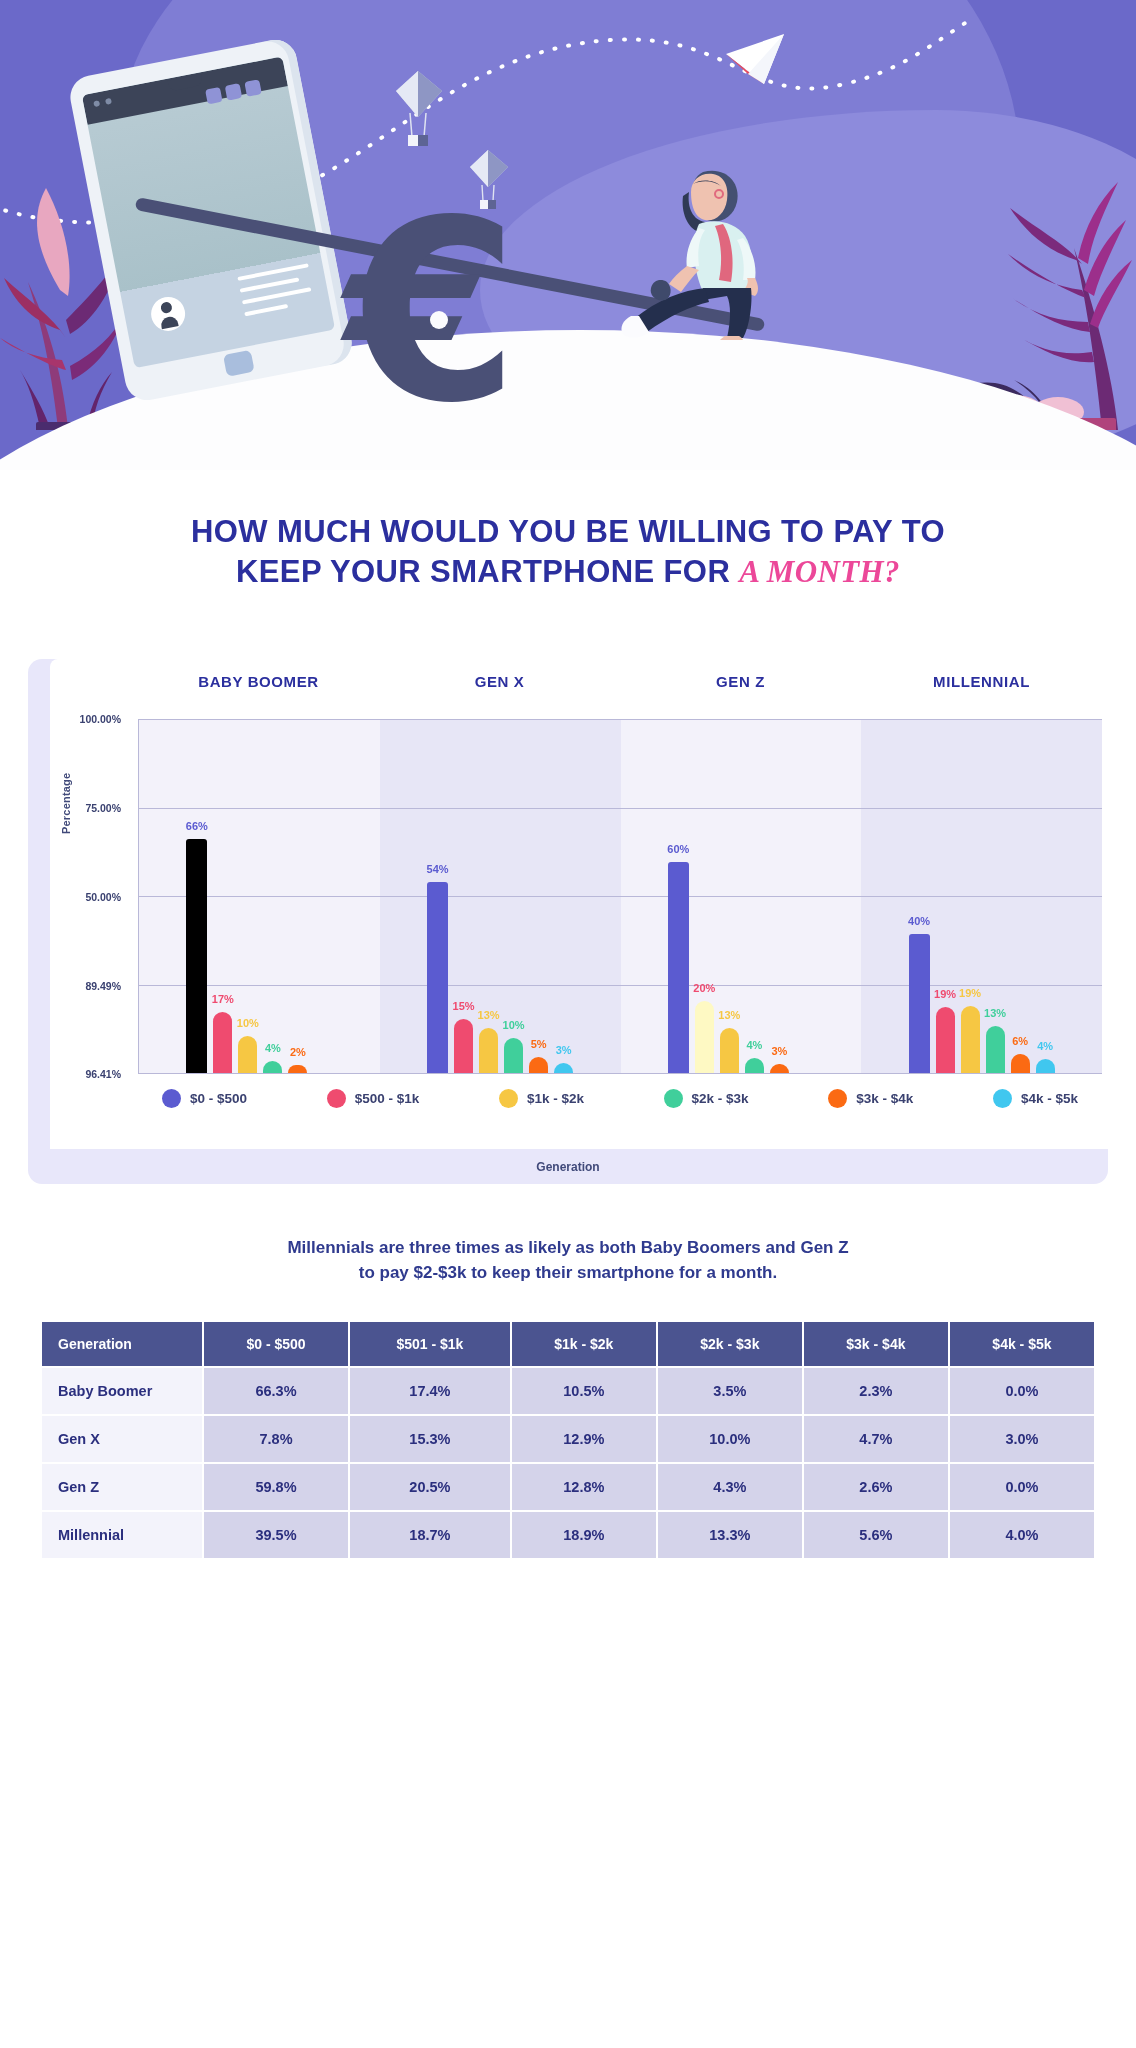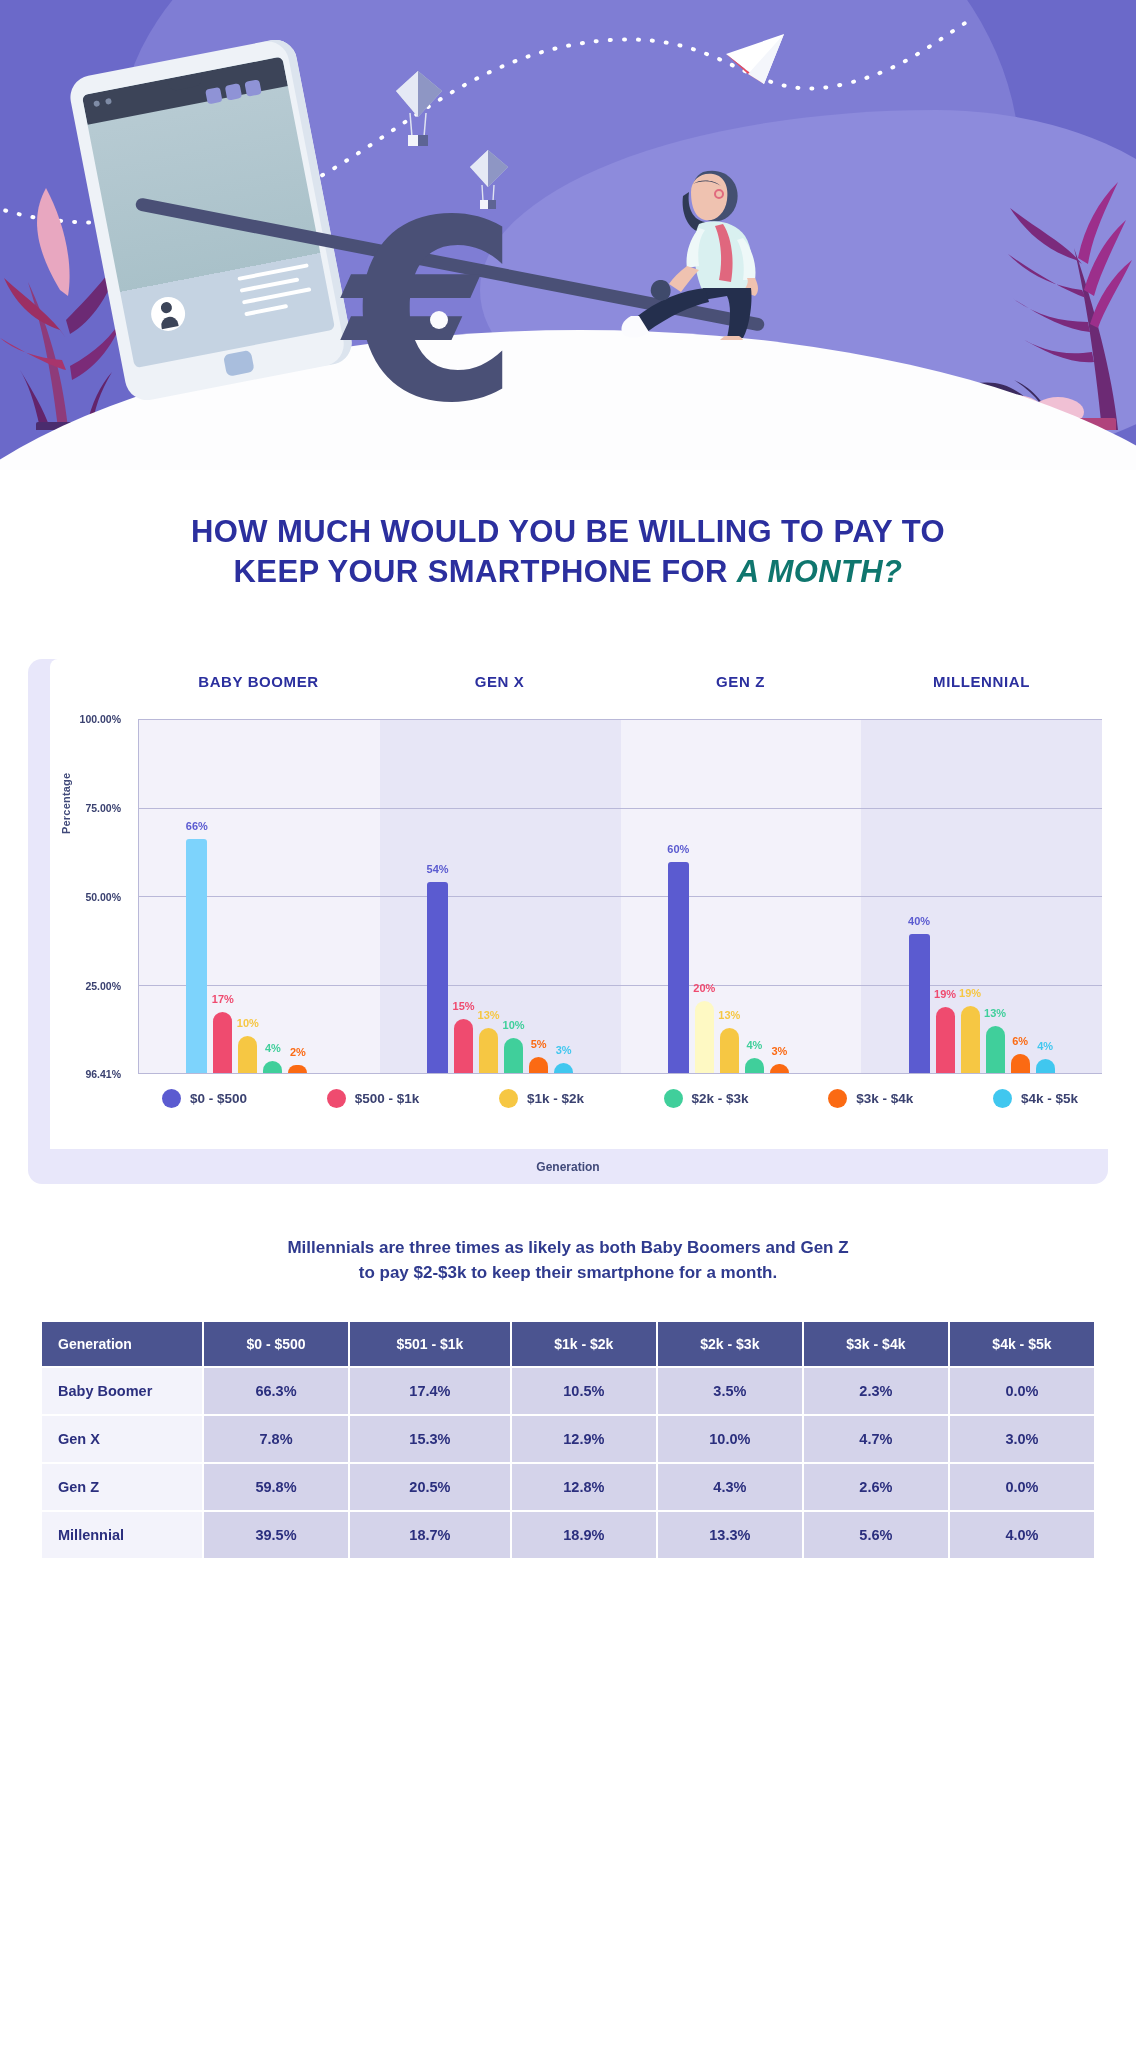--- a/index.html
+++ b/index.html
@@ -91,21 +91,21 @@
 
   
   .dotpath { position:absolute; }
 
   
   .title-block { padding: 42px 80px 0; text-align:center; }
   .title {
     font-size: 31px; font-weight: 800; letter-spacing: .4px;
     color: #2b2f9e; line-height: 1.28; text-transform: uppercase;
   }
-  .title .accent { color:#0f766e; font-style: italic; }
+  .title .accent { color:#ec4899; font-style: italic; font-family: Liberation Serif, serif; }
   .subtitle {
     margin-top: 18px; font-size: 16.5px; color:#2f3a7e; font-weight: 600;
   }
 
   
   .chart-card {
     position: relative;
     margin: 68px 28px 0; height: 525px;
     background: #e8e7fa; border-radius: 14px;
   }
@@ -327,35 +327,35 @@
     <div class="plot" id="plot">
       <div class="plot-band light" style="left:0%"></div>
       <div class="plot-band dark" style="left:25%"></div>
       <div class="plot-band light" style="left:50%"></div>
       <div class="plot-band dark" style="left:75%"></div>
       <div id="gridlines">
           <div class="gridline" style="top: 100%; background: transparent;">
             <div class="ytick" style="top: 100%;">96.41%</div>
           </div>
           <div class="gridline" style="top: 75%;">
-            <div class="ytick" style="top: 75%;">25.00%</div>
+            <div class="ytick" style="top: 75%;">89.49%</div>
           </div>
           <div class="gridline" style="top: 50%;">
             <div class="ytick" style="top: 50%;">50.00%</div>
           </div>
           <div class="gridline" style="top: 25%;">
             <div class="ytick" style="top: 25%;">75.00%</div>
           </div>
           <div class="gridline" style="top: 0%;">
             <div class="ytick" style="top: 0%;">100.00%</div>
           </div>
         </div>
       <div class="groups" id="groups">
           <div class="group">
-            <div class="bar first" style="height: 66.3%; background: #7dd3fc;">
+            <div class="bar first" style="height: 66.3%; background: #000000;">
               <span class="bar-lab" style="color: rgb(91, 91, 208);">66%</span>
             </div>
             <div class="bar" style="height: 17.4%; background: rgb(239, 75, 111);">
               <span class="bar-lab" style="color: rgb(239, 75, 111);">17%</span>
             </div>
             <div class="bar" style="height: 10.5%; background: rgb(246, 199, 67);">
               <span class="bar-lab" style="color: rgb(246, 199, 67);">10%</span>
             </div>
             <div class="bar" style="height: 3.5%; background: rgb(64, 207, 155);">
               <span class="bar-lab" style="color: rgb(64, 207, 155);">4%</span>

